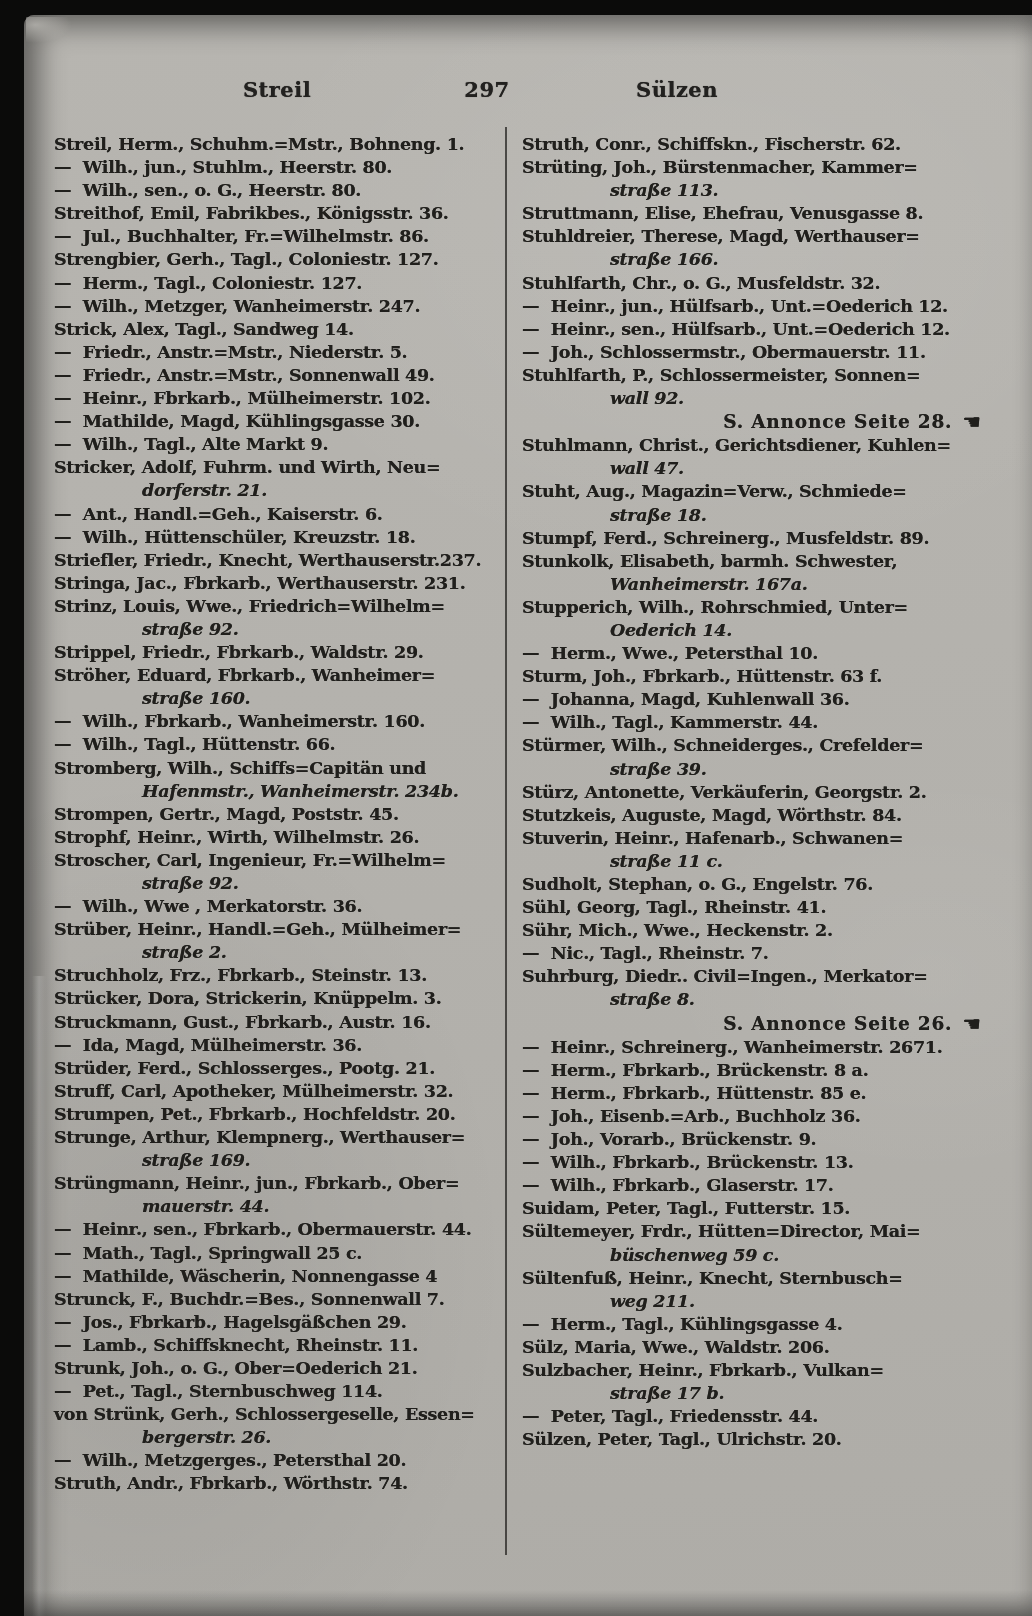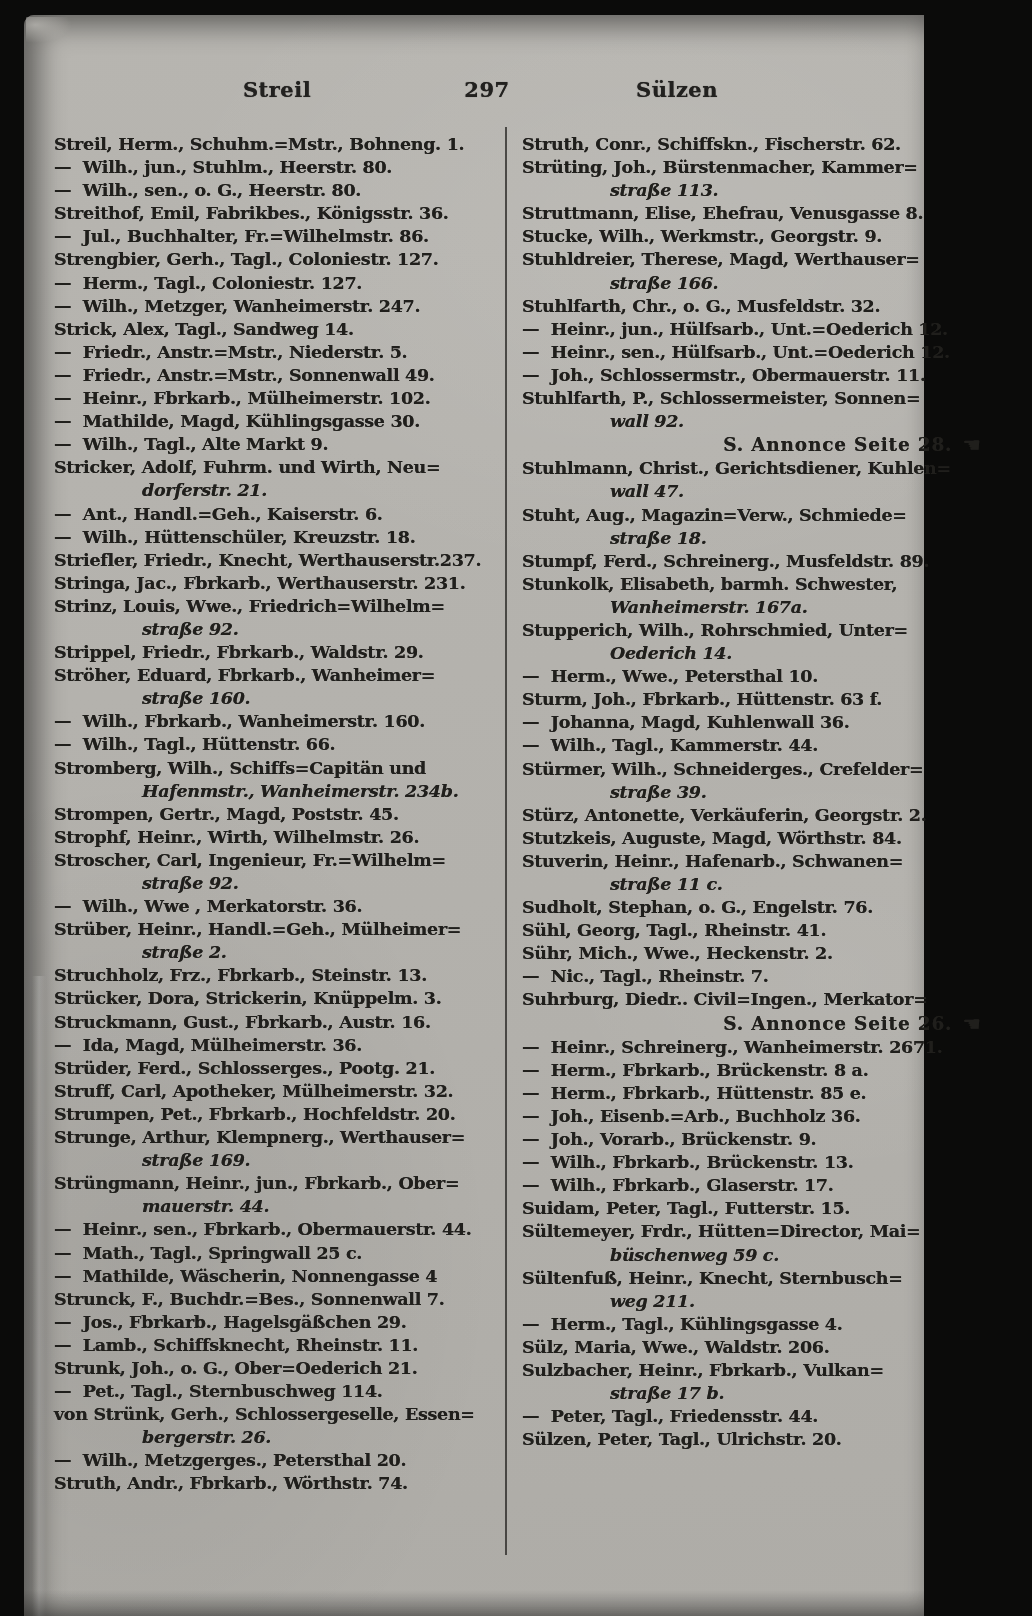--- a/index.html
+++ b/index.html
@@ -2,21 +2,21 @@
 <html><head>
 <meta charset="utf-8">
 <style>
   * { margin: 0; padding: 0; box-sizing: border-box; }
   html, body { width: 1032px; height: 1616px; }
   body {
     background: #0b0b0a;
     overflow: hidden;
     font-family: "DejaVu Serif", serif;
   }
-  .scan-root { position: relative; width: 924px; height: 1616px; padding-left: 8px; }
+  .scan-root { position: relative; width: 1032px; height: 1616px; padding-left: 8px; }
 
   
   .paper {
     position: absolute;
     left: 24px; top: 15px; right: 0; bottom: 0;
     background:
       radial-gradient(ellipse 700px 500px at 68% 14%, rgba(255,255,255,0.08), transparent 70%),
       radial-gradient(ellipse 520px 700px at 12% 78%, rgba(0,0,0,0.07), transparent 70%),
       radial-gradient(ellipse 400px 300px at 90% 60%, rgba(255,255,255,0.05), transparent 70%),
       linear-gradient(176deg, #b7b5b0 0%, #b3b1ac 55%, #aeaca7 100%);
@@ -271,23 +271,20 @@
           <div class="line">Struth, Conr., Schiffskn., Fischerstr. 62.</div>
         </div>
         <div class="entry">
           <div class="line">Strüting, Joh., Bürstenmacher, Kammer=</div>
           <div class="line cont">straße 113.</div>
         </div>
         <div class="entry">
           <div class="line">Struttmann, Elise, Ehefrau, Venusgasse 8.</div>
         </div>
         <div class="entry">
-          <div class="line">Stucke, Wilh., Werkmstr., Georgstr. 9.</div>
-        </div>
-        <div class="entry">
           <div class="line">Stuhldreier, Therese, Magd, Werthauser=</div>
           <div class="line cont">straße 166.</div>
         </div>
         <div class="entry">
           <div class="line">Stuhlfarth, Chr., o. G., Musfeldstr. 32.</div>
         </div>
         <div class="entry">
           <div class="line">—  Heinr., jun., Hülfsarb., Unt.=Oederich 12.</div>
         </div>
         <div class="entry">
@@ -355,20 +352,21 @@
           <div class="line">Sühl, Georg, Tagl., Rheinstr. 41.</div>
         </div>
         <div class="entry">
           <div class="line">Sühr, Mich., Wwe., Heckenstr. 2.</div>
         </div>
         <div class="entry">
           <div class="line">—  Nic., Tagl., Rheinstr. 7.</div>
         </div>
         <div class="entry">
           <div class="line">Suhrburg, Diedr.. Civil=Ingen., Merkator=</div>
+          <div class="line cont">straße 8.</div>
         </div>
         <div class="entry annonce">
           <div class="line">S. Annonce Seite 26.<span class="manicule">☚</span></div>
         </div>
         <div class="entry">
           <div class="line">—  Heinr., Schreinerg., Wanheimerstr. 2671.</div>
         </div>
         <div class="entry">
           <div class="line">—  Herm., Fbrkarb., Brückenstr. 8 a.</div>
         </div>

